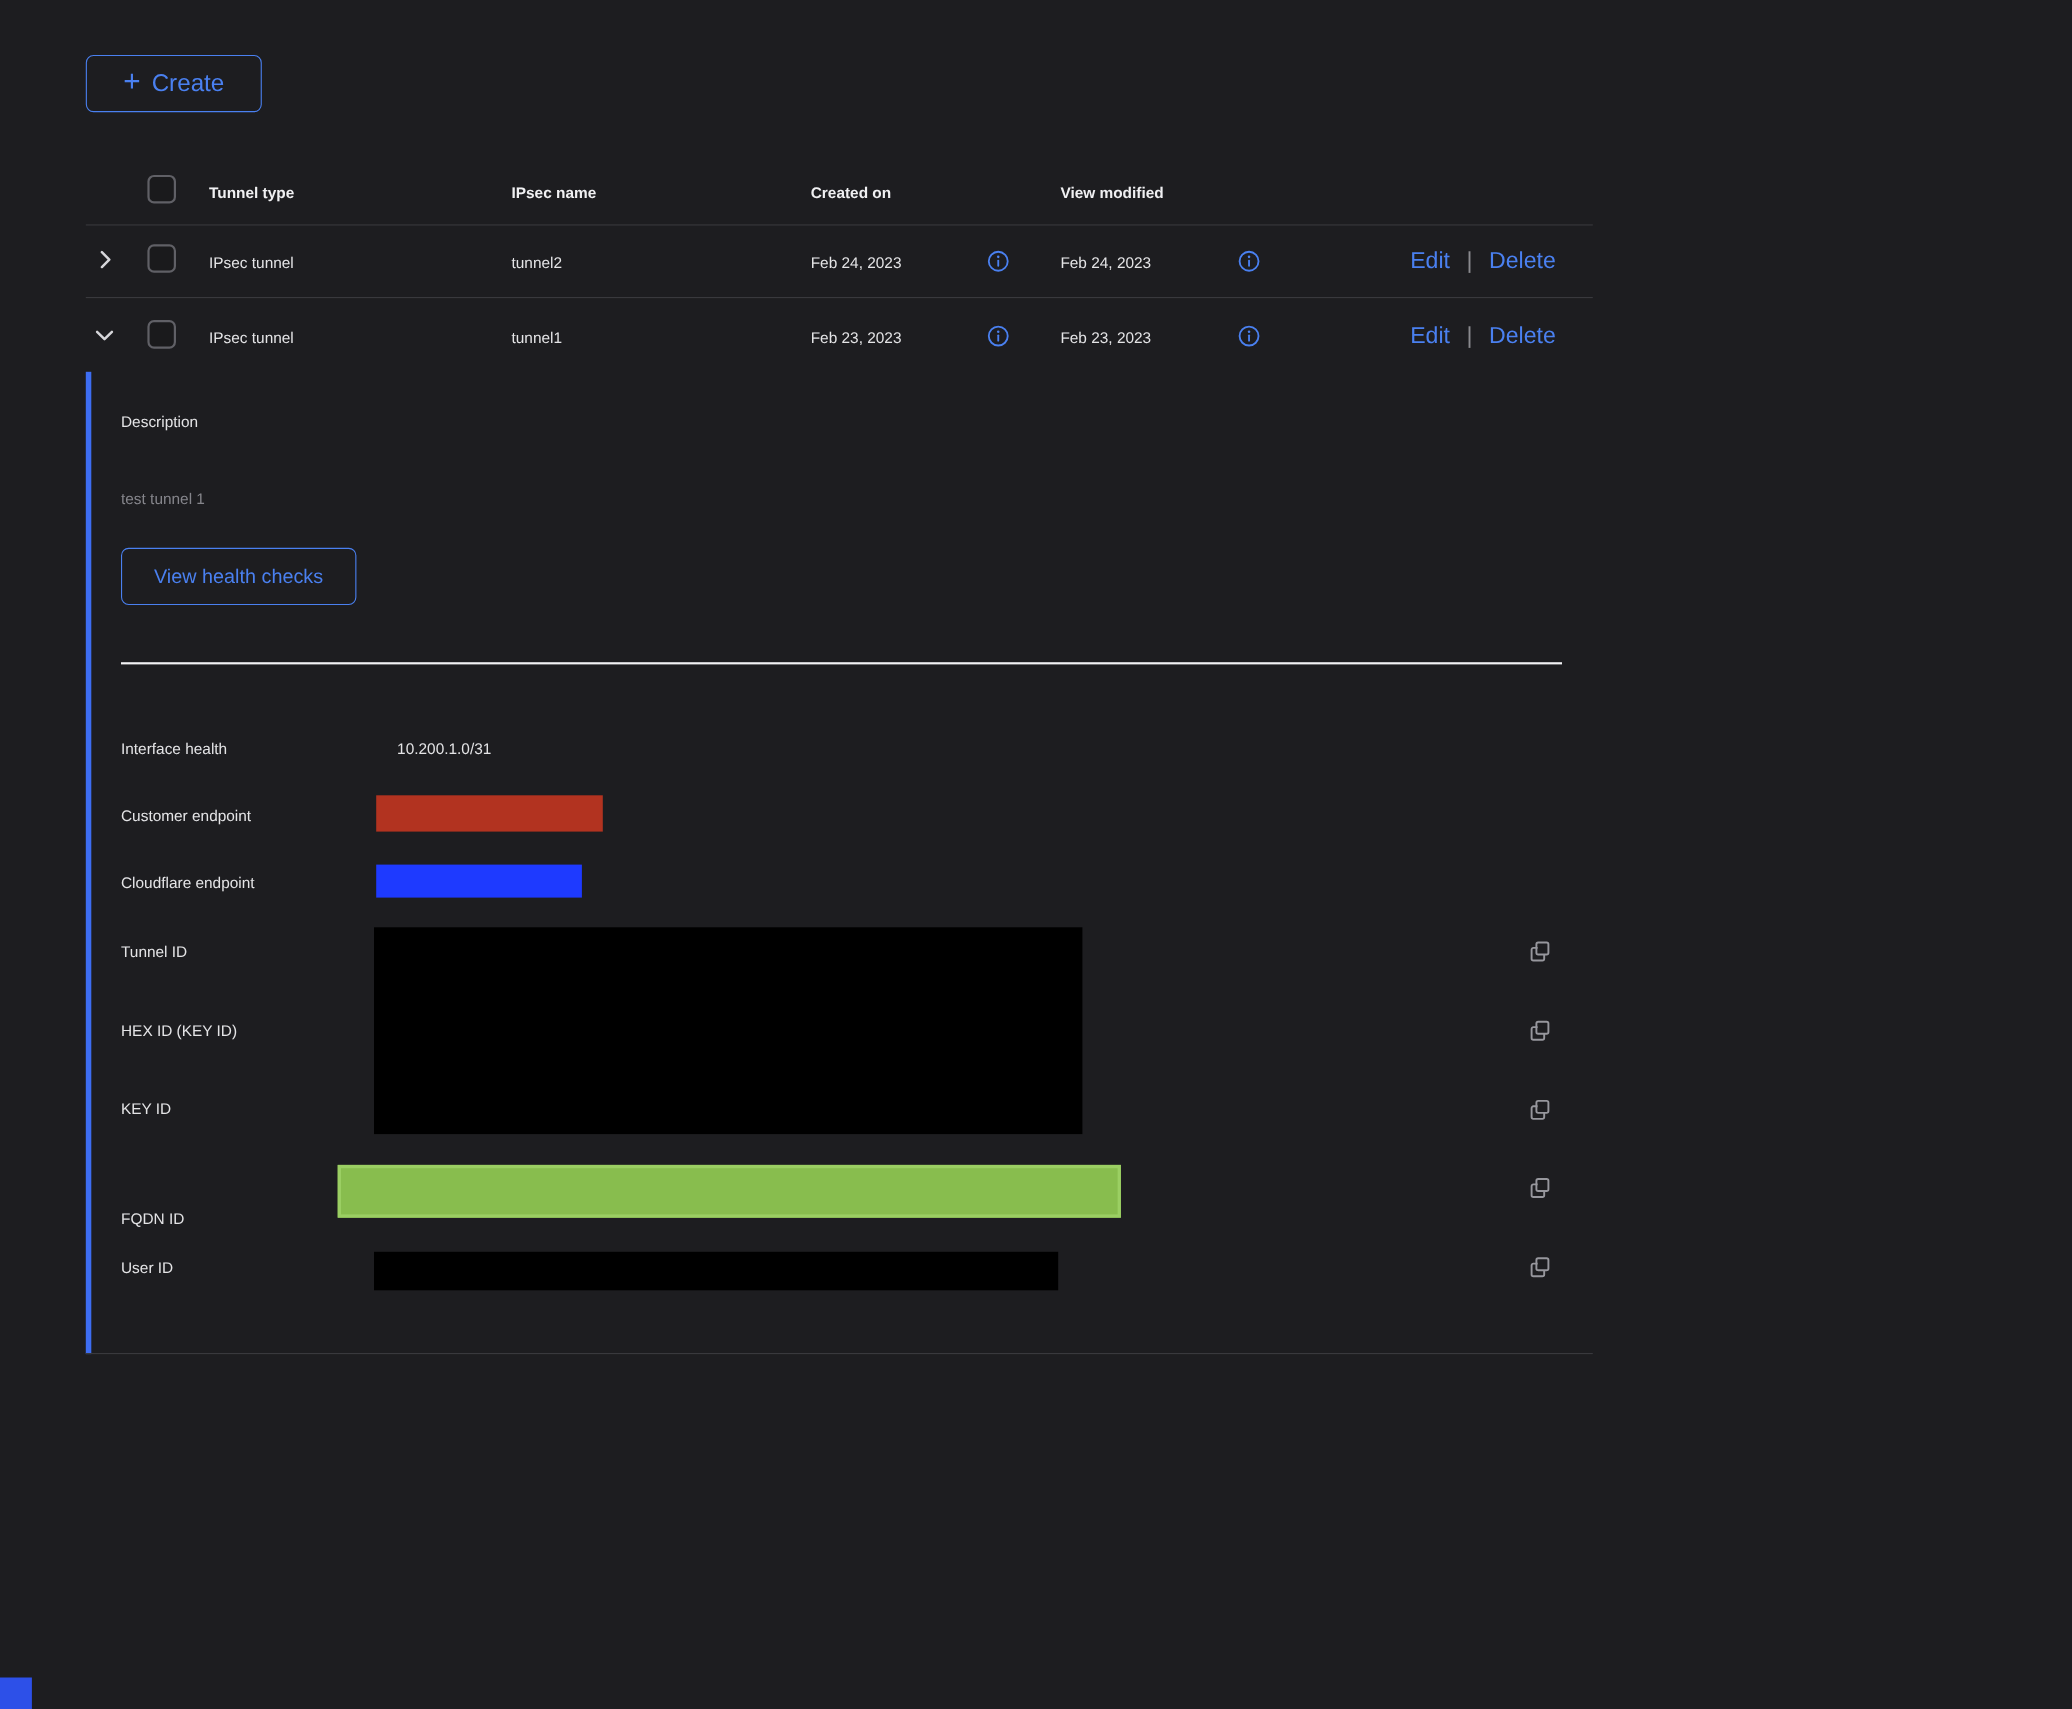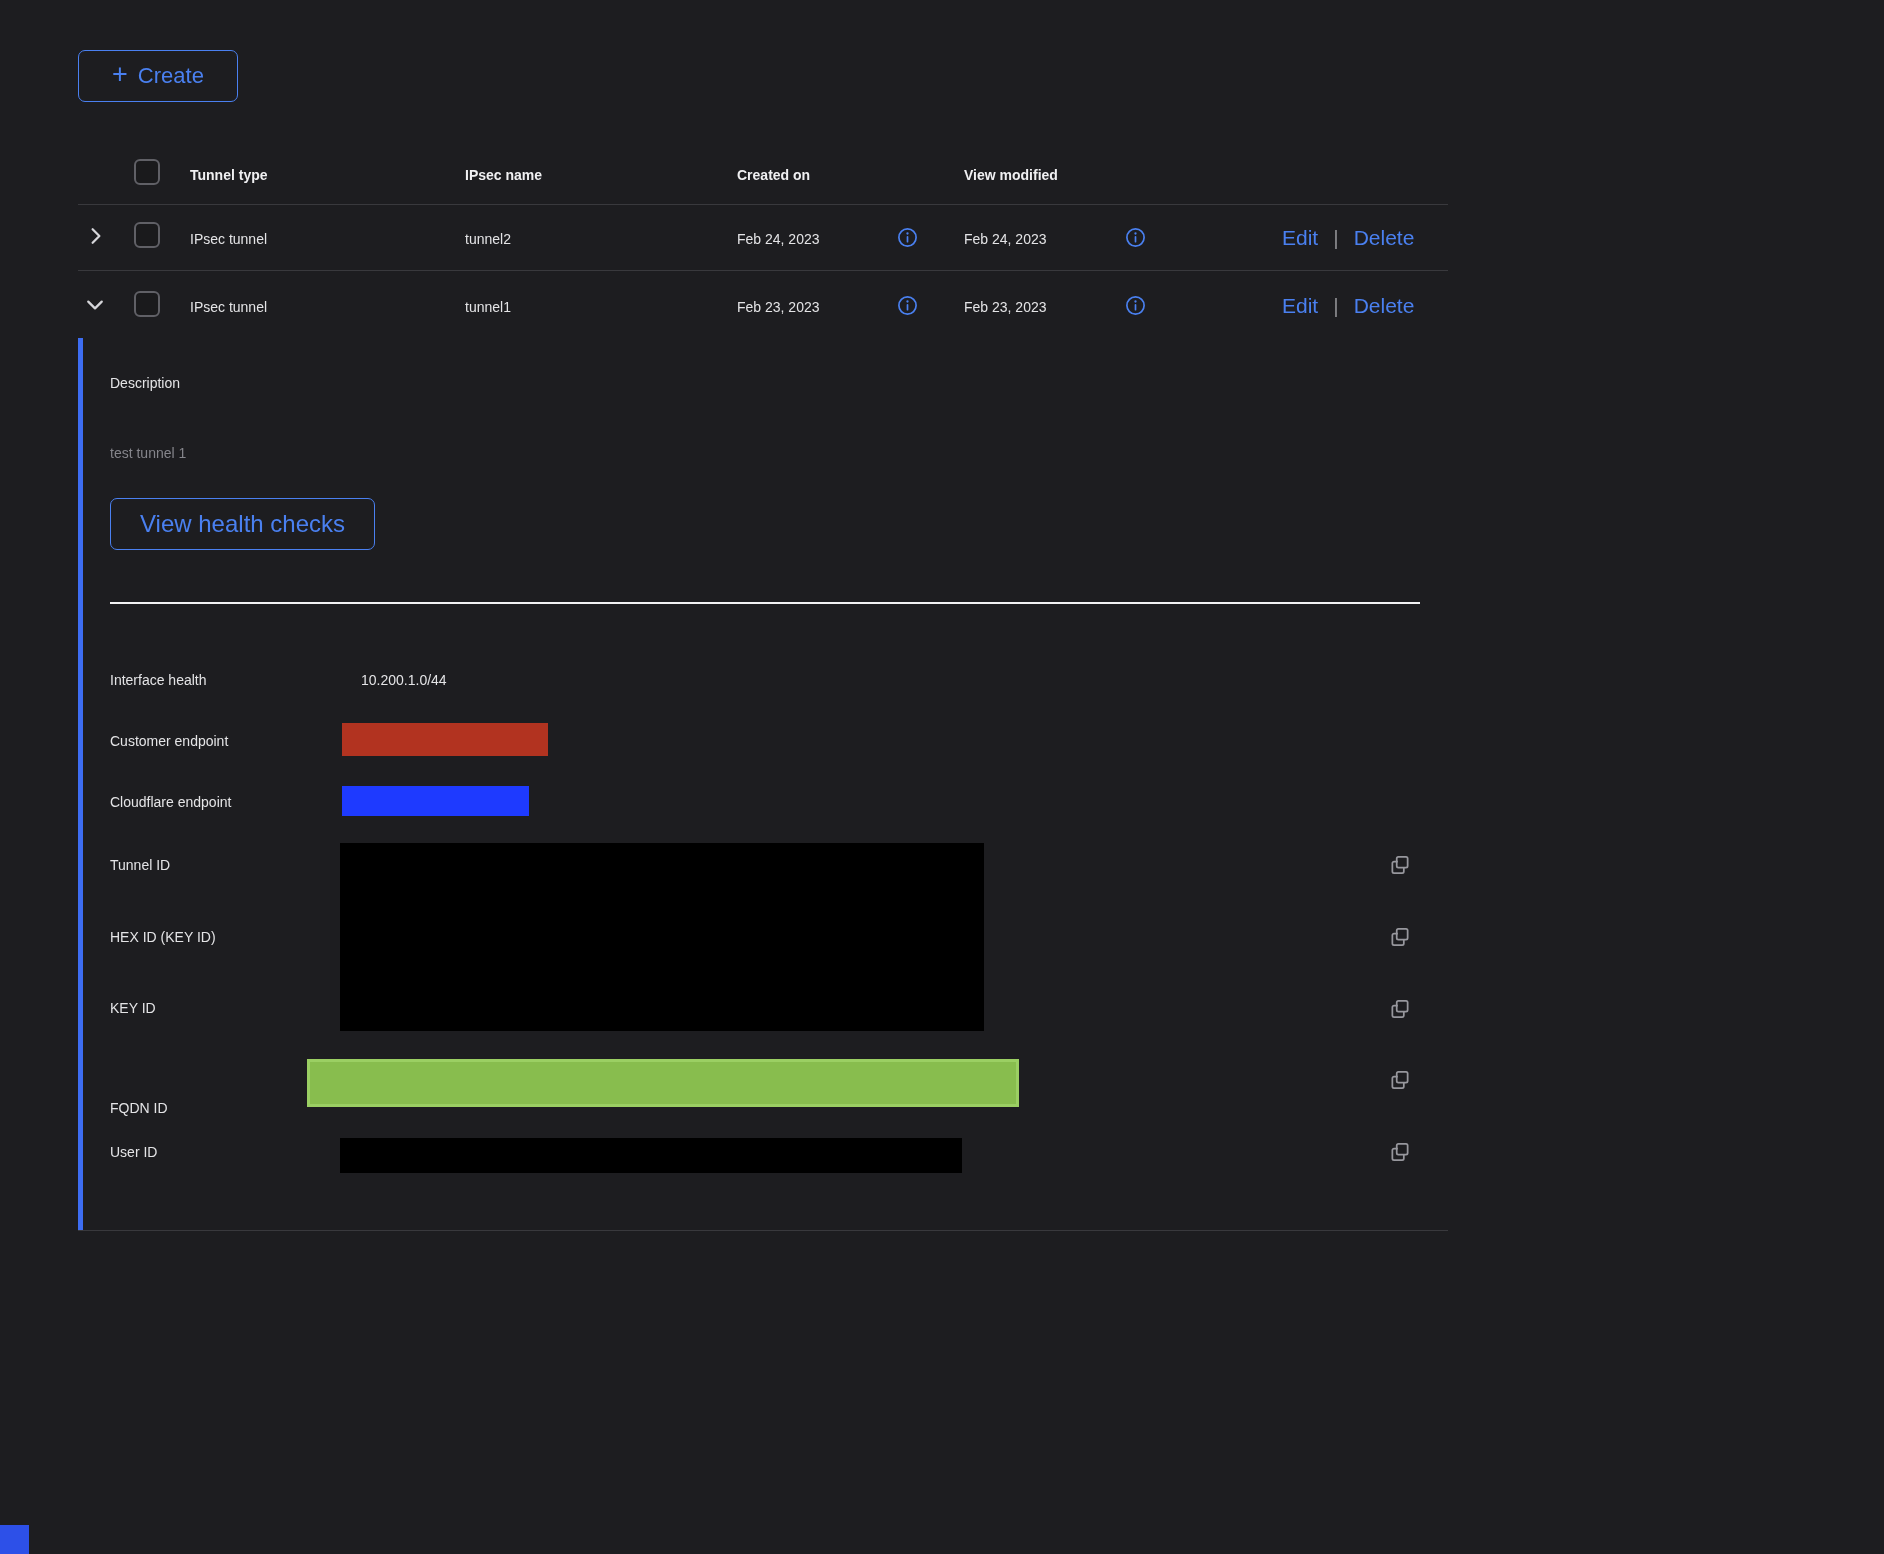--- a/index.html
+++ b/index.html
@@ -119,28 +119,28 @@
     <span class="link">Edit</span>
     <span class="sep">|</span>
     <span class="link">Delete</span>
   </span>
 
   <div class="abs" style="left:78px;top:338px;width:5px;height:893px;background:var(--bar-blue);"></div>
 
   <span class="abs txt label" style="left:110px;top:370px;">Description</span>
   <span class="abs txt" style="left:110px;top:440px;color:var(--muted);">test tunnel 1</span>
 
-  <button class="btn abs" style="left:110px;top:498px;height:52px;padding:16px 29px;font-size:24px;">
+  <button class="btn abs" style="left:110px;top:498px;height:52px;padding:16px 29px;font-size:18px;">
     <span>View health checks</span>
   </button>
 
   <div class="abs" style="left:110px;top:602px;width:1310px;height:2px;background:#f2f2f4;"></div>
 
   <span class="abs txt label" style="left:110px;top:667px;">Interface health</span>
-  <span class="abs txt" style="left:361px;top:667px;">10.200.1.0/44</span>
+  <span class="abs txt" style="left:361px;top:667px;">10.200.1.0/31</span>
 
   <span class="abs txt label" style="left:110px;top:728px;">Customer endpoint</span>
   <span class="abs redaction" style="left:342px;top:723px;width:206px;height:33px;background:var(--redaction-red);"></span>
 
   <span class="abs txt label" style="left:110px;top:789px;">Cloudflare endpoint</span>
   <span class="abs redaction" style="left:342px;top:786px;width:187px;height:30px;background:var(--redaction-blue);"></span>
 
   <span class="abs txt label" style="left:110px;top:852px;">Tunnel ID</span>
   <span class="abs redaction" style="left:340px;top:843px;width:644px;height:188px;background:var(--redaction-black);"></span>
   <span class="abs copy-btn" style="left:1388px;top:853px;">

